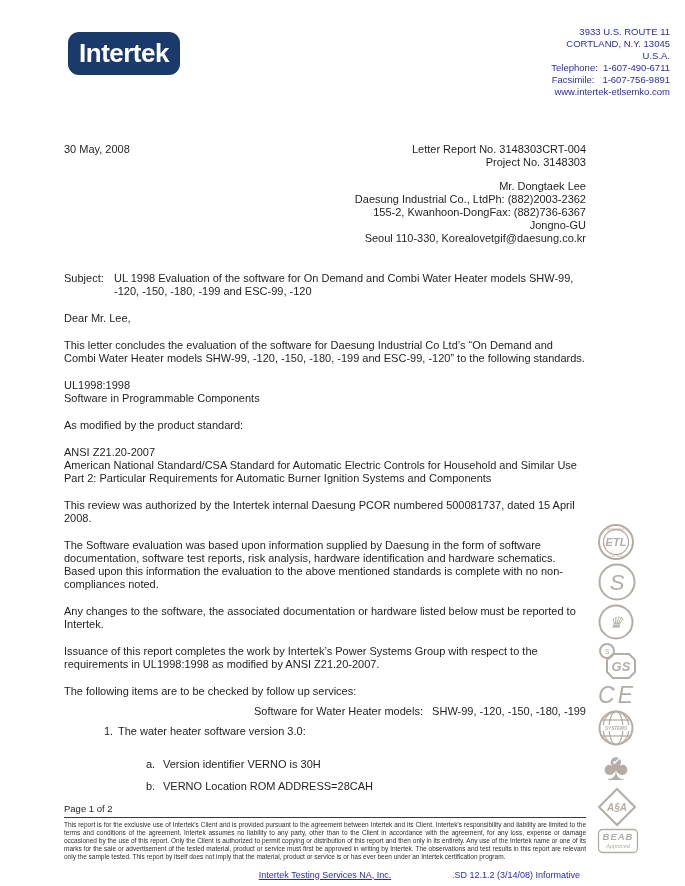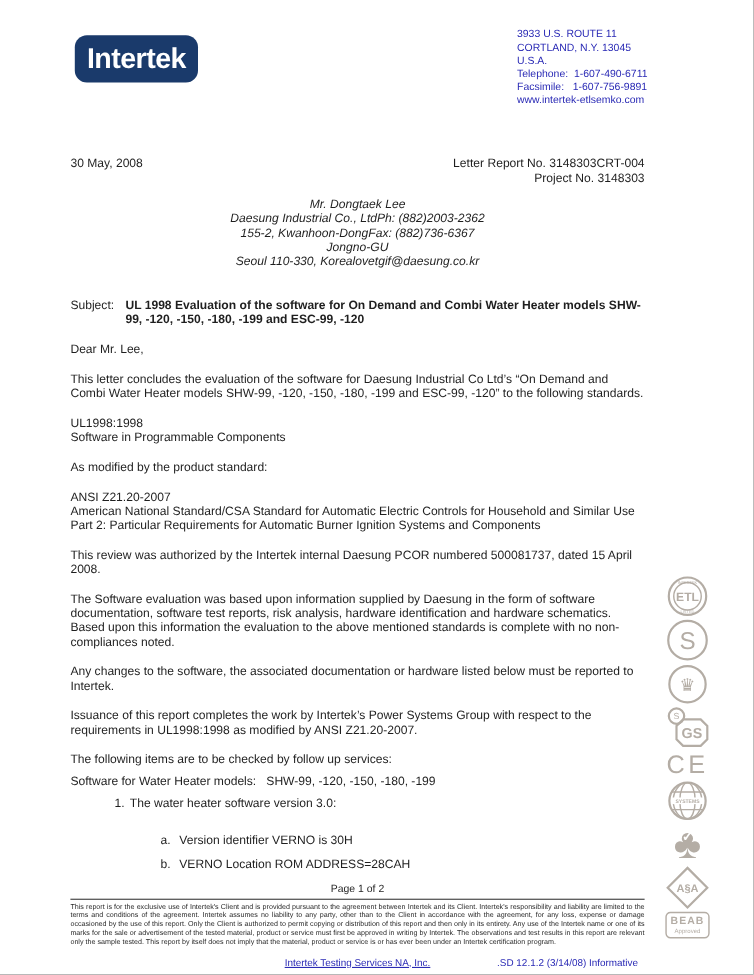--- a/index.html
+++ b/index.html
@@ -11,54 +11,54 @@
   
   .logo{
     position:absolute;left:68px;top:32px;width:112px;height:43px;
     background:#1a3a6b;border-radius:11px;display:flex;align-items:center;justify-content:center;
   }
   .logo span{color:#ffffff;font-size:26px;font-weight:600;letter-spacing:-0.5px;}
   .letterhead{
     position:absolute;left:470px;top:26px;width:200px;
     font-size:9.5px;line-height:12px;color:#2a2ab5;
   }
-  .pre{white-space:pre-wrap;}
+  .pre{white-space:pre-wrap;text-align:right;}
   
   .content{
     position:absolute;left:64px;top:143px;width:522px;
     font-size:11px;line-height:13px;
   }
   .meta-row{display:flex;justify-content:space-between;margin-bottom:11px;}
   .meta-right{text-align:right;}
   .recipient{margin-bottom:27px;}
-  .r-row{display:flex;justify-content:center;font-style:italic;}
+  .r-row{display:flex;justify-content:flex-end;}
   .subject{display:flex;margin-bottom:14px;}
   .subject-label{width:50px;flex:none;}
-  .subject-text{flex:1;font-weight:bold;}
+  .subject-text{flex:1;}
   .salutation{margin-bottom:14px;}
   .para{margin:0 0 14px 0;}
   .std-row{display:flex;margin-bottom:14px;flex-direction:column;}
   .std-code{width:197px;flex:none;}
   .std-desc{flex:1;}
   .tight{margin-bottom:7px;}
   .l1{margin-left:40px;margin-bottom:20px;}
   .l1 .no{display:inline-block;width:14px;}
   .l2{margin-left:82px;margin-bottom:9px;}
   .l2 .no{display:inline-block;width:17px;}
   
-  .pageno{text-align:center;font-size:9.5px;margin-top:0;}
+  .pageno{text-align:left;font-size:9.5px;margin-top:0;}
   .rule{border:none;border-top:1.5px solid #3a3a3a;margin:2px 0 3px 0;}
   .disclaimer{font-size:6.5px;line-height:7.9px;text-align:justify;color:#2b2b2b;margin:0 0 8px 0;}
   .footrow{position:relative;height:12px;font-size:9px;color:#2a2ab5;}
   .fcompany{position:absolute;left:50%;transform:translateX(-50%);text-decoration:underline;}
   .fref{position:absolute;right:6px;}
   
   .marks{
     position:absolute;left:597px;top:523px;width:56px;
-    display:flex;flex-direction:column;align-items:center;gap:1px;
+    display:flex;flex-direction:column;align-items:flex-start;gap:1px;font-style:italic;
   }
   .marks svg{display:block;}
   .mk{stroke:#b4ada5;fill:none;stroke-width:2;}
   .mkthin{stroke:#b4ada5;fill:none;stroke-width:1.3;}
   .mt{fill:#b4ada5;stroke:none;font-family:"Liberation Sans",sans-serif;}
 </style>
 </head>
 <body>
 
 <div class="page">

